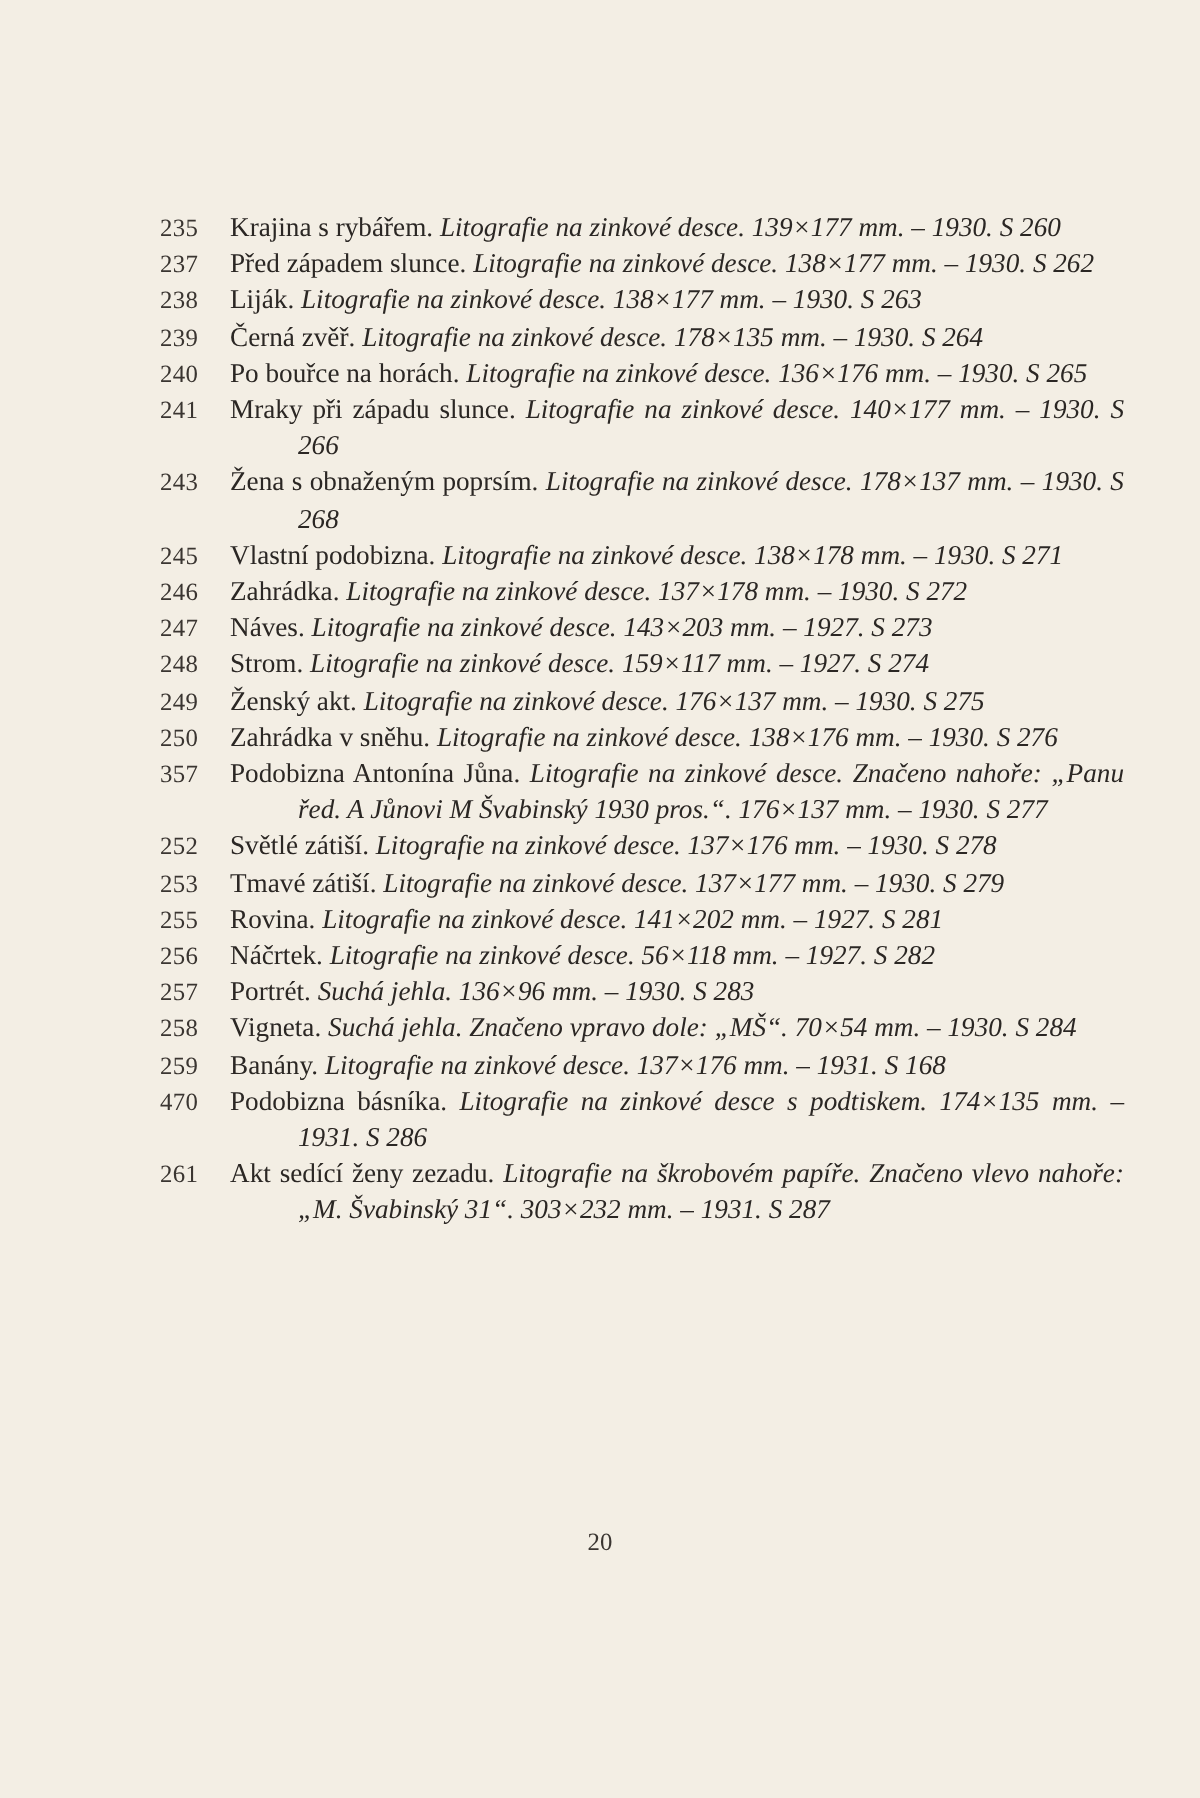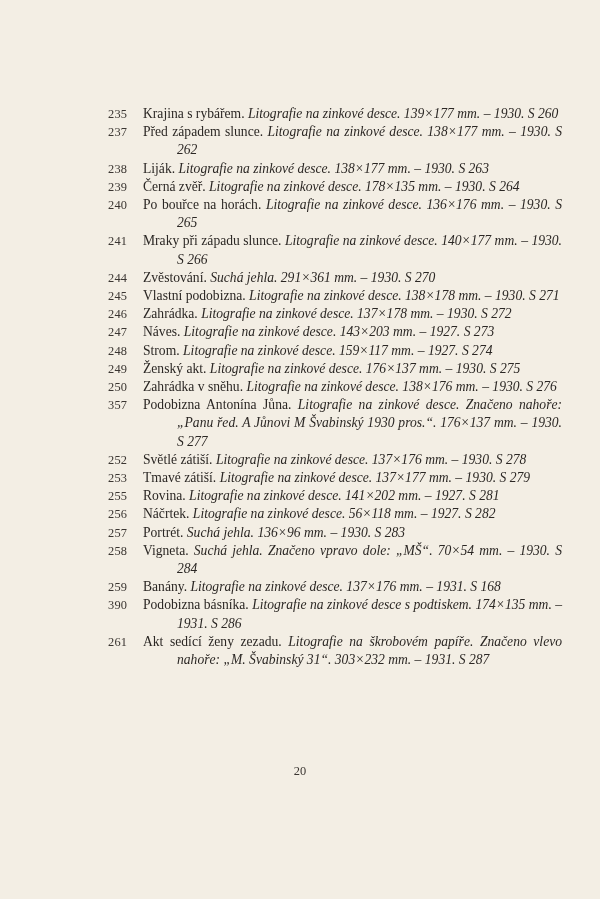--- a/index.html
+++ b/index.html
@@ -14,21 +14,20 @@
   .catalog {
     position: absolute;
     left: 80px;
     top: 105px;
     width: 482px;
   }
   .entry {
     display: flex;
     font-size: 13.6px;
     line-height: 18.2px;
-    margin-left: 28px;
   }
   .num {
     width: 35px;
     flex: none;
     font-size: 12.4px;
     letter-spacing: 0.2px;
     color: #3a3531;
   }
   .body {
     flex: 1;
@@ -69,22 +68,22 @@
     </div>
     <div class="entry">
       <span class="num">240</span>
       <span class="body"><span class="title">Po bouřce na horách.</span> <span class="desc">Litografie na zinkové desce. 136×176 mm. – 1930. S 265</span></span>
     </div>
     <div class="entry">
       <span class="num">241</span>
       <span class="body"><span class="title">Mraky při západu slunce.</span> <span class="desc">Litografie na zinkové desce. 140×177 mm. – 1930. S 266</span></span>
     </div>
     <div class="entry">
-      <span class="num">244</span>
-      <span class="body"><span class="title">Zvěstování.</span> <span class="desc">Suchá jehla. 291×361 mm. – 1930. S 270</span></span>
+      <span class="num">243</span>
+      <span class="body"><span class="title">Žena s obnaženým poprsím.</span> <span class="desc">Litografie na zinkové desce. 178×137 mm. – 1930. S 268</span></span>
     </div>
     <div class="entry">
       <span class="num">245</span>
       <span class="body"><span class="title">Vlastní podobizna.</span> <span class="desc">Litografie na zinkové desce. 138×178 mm. – 1930. S 271</span></span>
     </div>
     <div class="entry">
       <span class="num">246</span>
       <span class="body"><span class="title">Zahrádka.</span> <span class="desc">Litografie na zinkové desce. 137×178 mm. – 1930. S 272</span></span>
     </div>
     <div class="entry">
@@ -129,21 +128,21 @@
     </div>
     <div class="entry">
       <span class="num">258</span>
       <span class="body"><span class="title">Vigneta.</span> <span class="desc">Suchá jehla. Značeno vpravo dole: „MŠ“. 70×54 mm. – 1930. S 284</span></span>
     </div>
     <div class="entry">
       <span class="num">259</span>
       <span class="body"><span class="title">Banány.</span> <span class="desc">Litografie na zinkové desce. 137×176 mm. – 1931. S 168</span></span>
     </div>
     <div class="entry">
-      <span class="num">390</span>
+      <span class="num">470</span>
       <span class="body"><span class="title">Podobizna básníka.</span> <span class="desc">Litografie na zinkové desce s podtiskem. 174×135 mm. – 1931. S 286</span></span>
     </div>
     <div class="entry">
       <span class="num">261</span>
       <span class="body"><span class="title">Akt sedící ženy zezadu.</span> <span class="desc">Litografie na škrobovém papíře. Značeno vlevo nahoře: „M. Švabinský 31“. 303×232 mm. – 1931. S 287</span></span>
     </div>
   </div>
 
 <div class="page-number">20</div>
 

